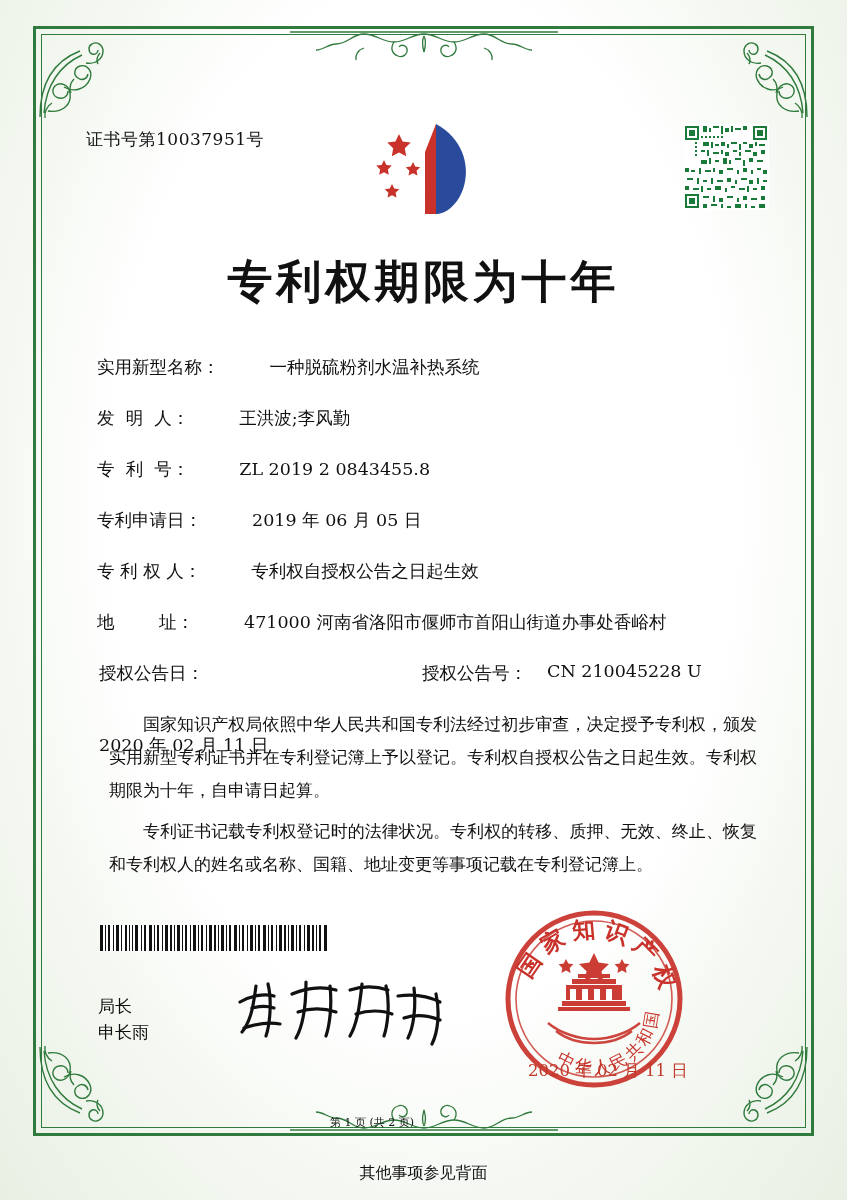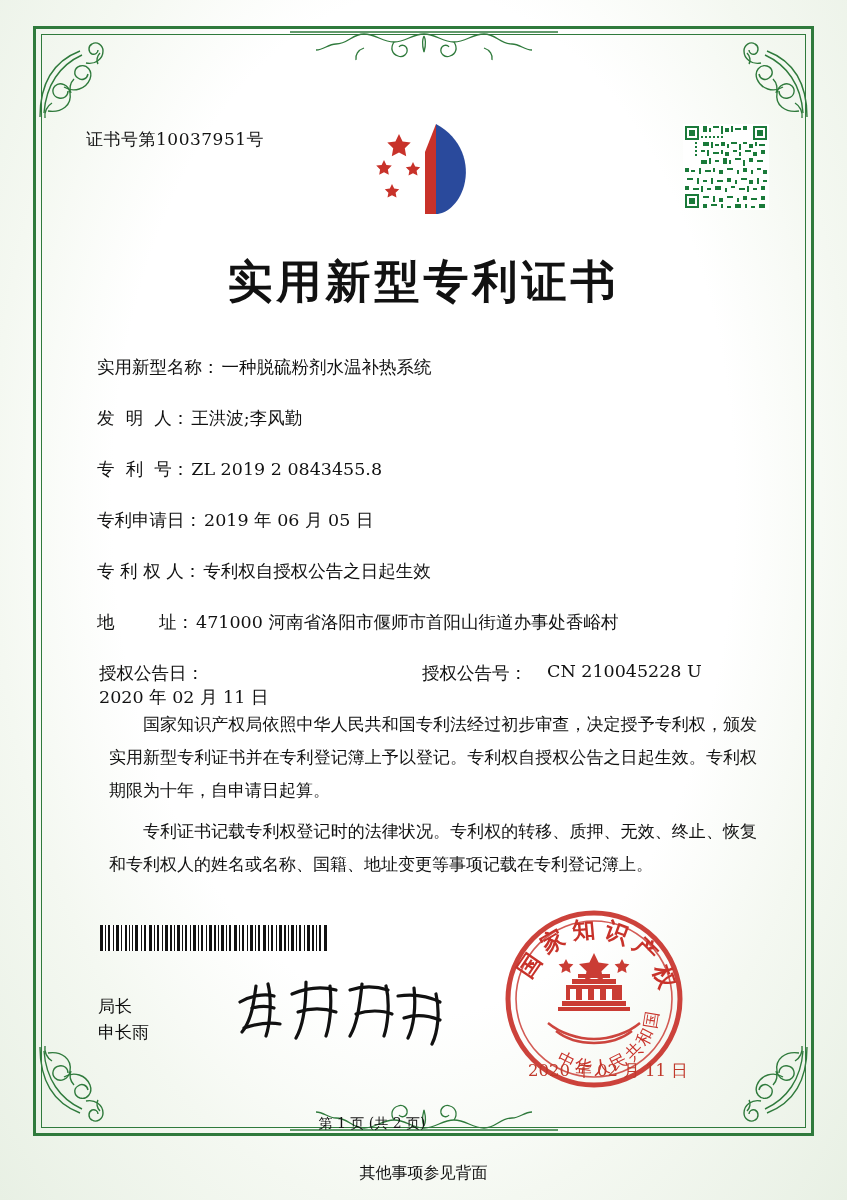--- a/index.html
+++ b/index.html
@@ -111,20 +111,21 @@
     left: 97px; top: 355px;
     width: 660px;
   }
   .field-row {
     display: flex;
     align-items: baseline;
     height: 51px;
     font-family: "DejaVu Serif", serif;
     font-size: 17.5px;
     color: #111;
+    gap: 48px;
   }
   .field-label {
     white-space: pre;
     flex: 0 0 auto;
   }
   .field-value {
     white-space: pre;
     margin-left: 2px;
   }
   .field-row.split { position: relative; flex-direction: column; }
@@ -196,21 +197,21 @@
     white-space: nowrap;
   }
 
   
   .page-no {
     position: absolute;
     left: 0; top: 1115px;
     width: 744px;
     text-align: center;
     font-family: "DejaVu Serif", serif;
-    font-size: 14px;
+    font-size: 11px;
     color: #111;
   }
   .back-note {
     position: absolute;
     left: 0; top: 1163px;
     width: 847px;
     text-align: center;
     font-family: "DejaVu Serif", serif;
     font-size: 16px;
     color: #111;
@@ -436,21 +437,21 @@
         <rect x="19" y="40" width="1" height="2"></rect>
           <rect x="22" y="41" width="2" height="1"></rect>
         <rect x="26" y="40" width="3" height="2"></rect>
           <rect x="31" y="40" width="1" height="2"></rect>
         <rect x="34" y="41" width="2" height="1"></rect>
           <rect x="38" y="40" width="3" height="2"></rect>
       </g>
     </svg>
   </div>
 
-  <div class="cert-title">实用新型专利证书</div>
+  <div class="cert-title">专利权期限为十年</div>
 
   <div class="fields">
 
     <div class="field-row">
       <span class="field-label">实用新型名称：</span>
       <span class="field-value">一种脱硫粉剂水温补热系统</span>
     </div>
 
     <div class="field-row">
       <span class="field-label">发  明  人：</span>

